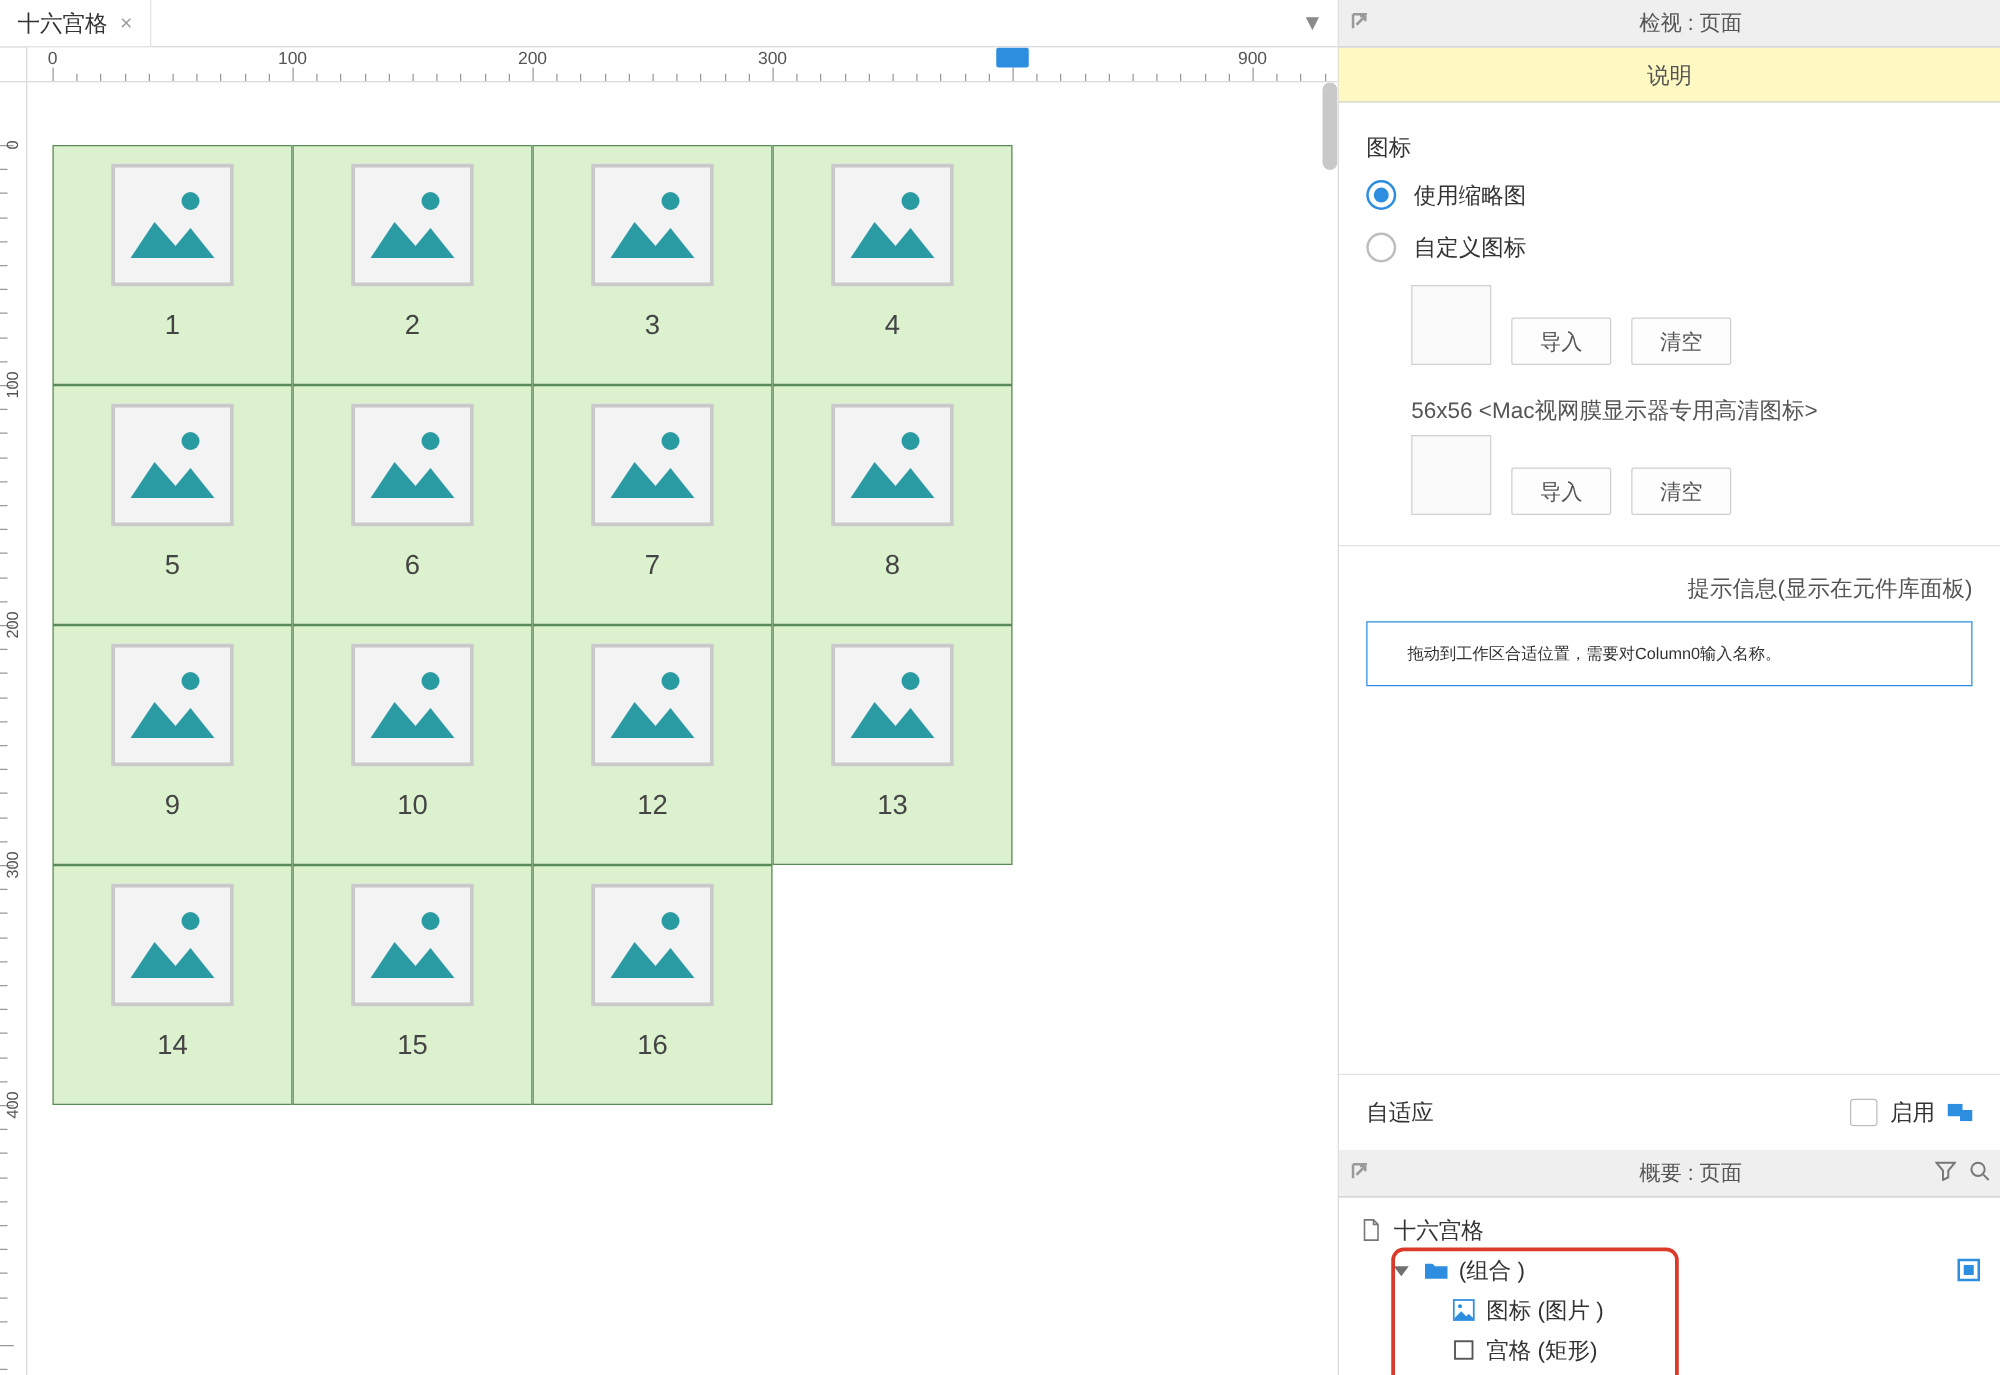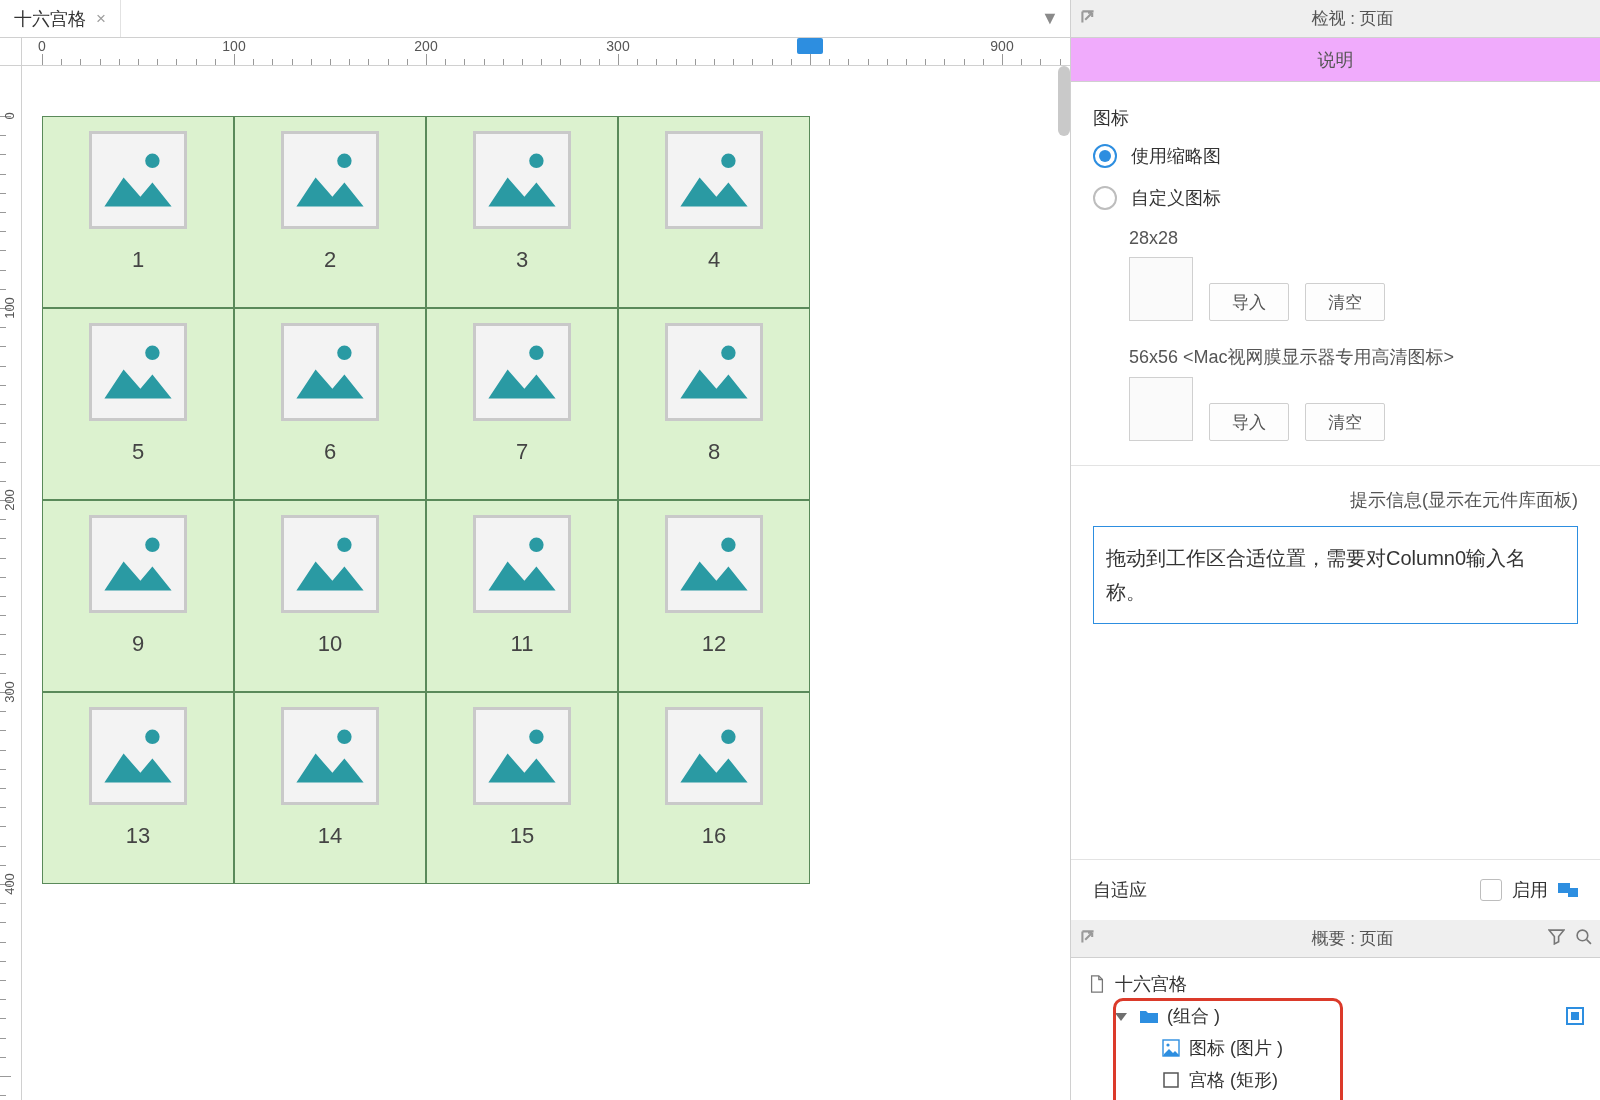--- a/index.html
+++ b/index.html
@@ -40,39 +40,39 @@
   .right { width: 530px; flex: 0 0 530px; border-left: 1px solid #d0d0d0; display: flex; flex-direction: column; background: #fff; }
 
   .panel-head { height: 38px; background: #efefef; border-bottom: 1px solid #d0d0d0; display: flex; align-items: center; font-size: 17px; color: #555; position: relative; }
   .panel-head .back { width: 34px; text-align: center; color: #999; font-size: 15px; }
   .panel-head .back svg{ width:14px; height:14px; }
   .panel-head .title { flex: 1; text-align: center; }
   .panel-head .tools { position:absolute; right:8px; display:flex; gap:10px; color:#777; }
   .panel-head .tools svg { width:17px; height:17px; }
 
   .subtabs { display: flex; height: 44px; }
-  .subtab { flex: 1; display: flex; align-items: center; justify-content: center; font-size: 18px; background: #f0abfc; color: #555; border-bottom:1px solid #d0d0d0; }
+  .subtab { flex: 1; display: flex; align-items: center; justify-content: center; font-size: 18px; background: #fef9c3; color: #555; border-bottom:1px solid #d0d0d0; }
   .subtab.active { background: #2d8ee0; color: #fff; border-bottom-color:#2d8ee0; }
 
   .insp-body { flex: 1; overflow: auto; padding: 18px 22px 10px; font-size: 18px; }
   .sec-title { margin: 6px 0 14px; color: #333; font-family: Liberation Serif, serif; }
   .radio-row { display: flex; align-items: center; gap: 14px; margin: 10px 0 18px; }
   .radio { width: 24px; height: 24px; border-radius: 50%; border: 2px solid #bdbdbd; display: inline-flex; align-items: center; justify-content: center; }
   .radio.sel { border-color: #2d8ee0; }
   .radio.sel::after { content: ""; width: 12px; height: 12px; border-radius: 50%; background: #2d8ee0; }
 
   .icon-block { margin-left: 36px; margin-bottom: 24px; }
   .icon-block .dim { color: #555; margin-bottom: 8px; }
   .icon-block .row { display: flex; align-items: flex-end; gap: 16px; }
   .swatch { width: 64px; height: 64px; border: 1px solid #d0d0d0; background: #fafafa; }
   .btn { height: 38px; padding: 0 22px; border: 1px solid #cfcfcf; background: #fdfdfd; color: #555; font-size: 17px; display: inline-flex; align-items: center; border-radius: 2px; }
 
   .divider { height: 1px; background: #e3e3e3; margin: 10px -22px 22px; }
   .hint-lbl { color: #555; margin-bottom: 14px; text-align: right; }
-  .hint-box { border: 1px solid #2d8ee0; padding: 14px 12px; font-size: 20px; line-height: 1.7; color: #333; }
+  .hint-box { border: 1px solid #2d8ee0; padding: 14px 32px; font-size: 13px; line-height: 1.7; color: #333; }
 
   .adapt-row { display: flex; align-items: center; justify-content: space-between; padding: 18px 22px; border-top: 1px solid #e3e3e3; font-size: 18px; }
   .adapt-row .r { display: flex; align-items: center; gap: 10px; }
   .chk { width: 22px; height: 22px; border: 1px solid #bdbdbd; border-radius: 3px; background: #fff; }
   .adapt-ico { width: 20px; height: 14px; }
   .adapt-ico rect{ fill:#2d8ee0;}
 
   
   .outline { }
   .outline-body { padding: 10px 10px 4px; font-size: 18px; }
@@ -323,29 +323,20 @@
             </div>
             <div class="num">10</div>
           </div>
           <div class="cell">
             <div class="thumb">
               <svg viewBox="0 0 60 60">
                 <circle cx="42" cy="14" r="6" fill="#2a9aa3"></circle>
                 <path d="M2 52 L18 28 L32 44 L42 32 L58 52 Z" fill="#2a9aa3"></path>
               </svg>
             </div>
-            <div class="num">11</div>
-          </div>
-          <div class="cell">
-            <div class="thumb">
-              <svg viewBox="0 0 60 60">
-                <circle cx="42" cy="14" r="6" fill="#2a9aa3"></circle>
-                <path d="M2 52 L18 28 L32 44 L42 32 L58 52 Z" fill="#2a9aa3"></path>
-              </svg>
-            </div>
             <div class="num">12</div>
           </div>
           <div class="cell">
             <div class="thumb">
               <svg viewBox="0 0 60 60">
                 <circle cx="42" cy="14" r="6" fill="#2a9aa3"></circle>
                 <path d="M2 52 L18 28 L32 44 L42 32 L58 52 Z" fill="#2a9aa3"></path>
               </svg>
             </div>
             <div class="num">13</div>
@@ -406,21 +397,20 @@
     <div class="radio-row">
       <span class="radio sel"></span>
       <span>使用缩略图</span>
     </div>
     <div class="radio-row">
       <span class="radio"></span>
       <span>自定义图标</span>
     </div>
 
     <div class="icon-block">
-      <div class="dim">28x28</div>
       <div class="row">
         <div class="swatch"></div>
         <div class="btn">导入</div>
         <div class="btn">清空</div>
       </div>
     </div>
 
     <div class="icon-block">
       <div class="dim">56x56 &lt;Mac视网膜显示器专用高清图标&gt;</div>
       <div class="row">

